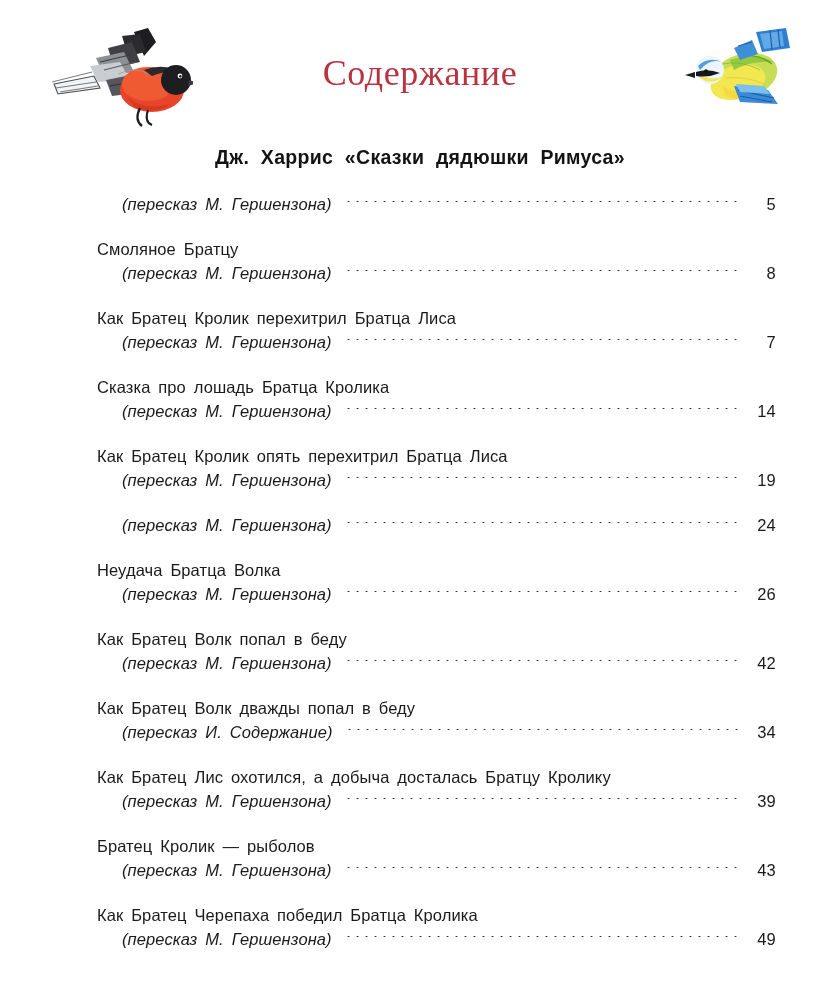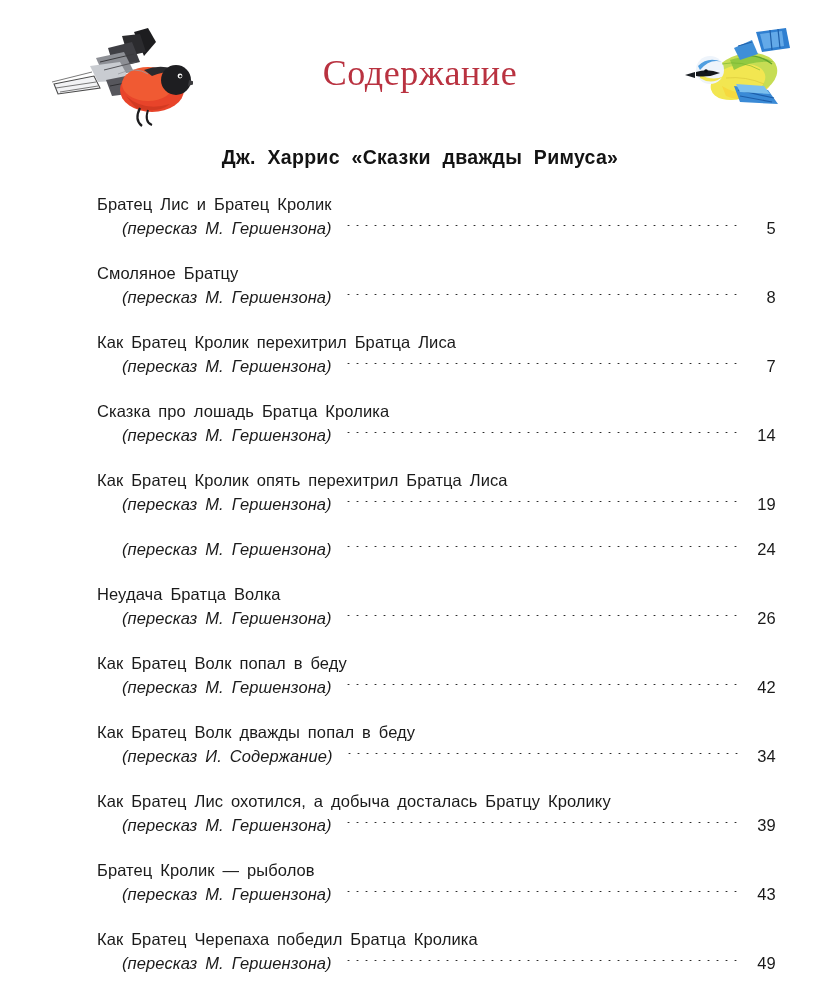--- a/index.html
+++ b/index.html
@@ -200,25 +200,24 @@
 
       <path d="M13 46 L3 49 L13 52 Z" fill="#1b1f24"></path>
 
       <path d="M40 38 Q60 34 78 44" stroke="#74b42e" stroke-width="0.9" fill="none" opacity="0.7"></path>
       <path d="M44 52 Q64 50 82 58" stroke="#d9c63a" stroke-width="0.9" fill="none" opacity="0.7"></path>
     </svg>
   </div>
 
   <div class="page-title">Содержание</div>
 
-  <div class="section-heading">Дж. Харрис «Сказки дважды Римуса»</div>
+  <div class="section-heading">Дж. Харрис «Сказки дядюшки Римуса»</div>
 
   <div class="toc">
       <div class="toc-entry">
-        <div class="entry-title">Братец Лис и Братец Кролик</div>
         <div class="entry-line2">
           <span class="entry-source">(пересказ М. Гершензона)</span>
           <span class="leader"></span>
           <span class="entry-page">5</span>
         </div>
       </div>
       <div class="toc-entry">
         <div class="entry-title">Смоляное Братцу</div>
         <div class="entry-line2">
           <span class="entry-source">(пересказ М. Гершензона)</span>

